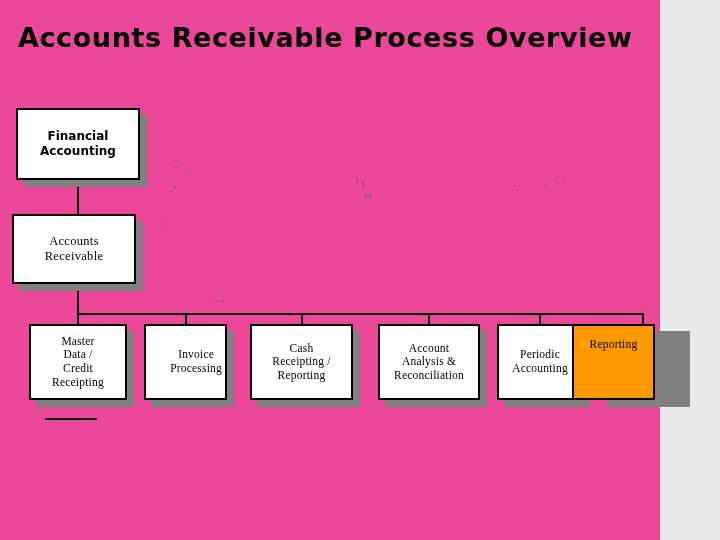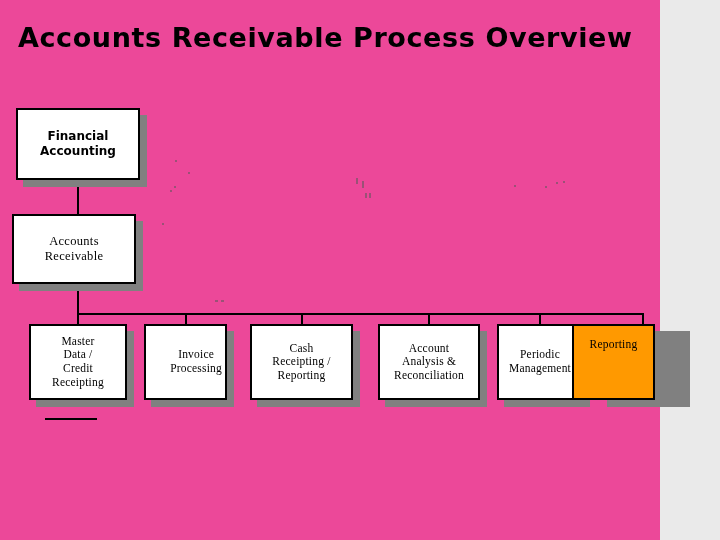--- a/index.html
+++ b/index.html
@@ -158,21 +158,21 @@
   <div class="shadow" style="left:385px; top:331px; width:102px; height:76px;"></div>
   <div class="node serif leaf" style="left:378px; top:324px; width:102px; height:76px;text-align:center;">
     <span class="node-text">Account
 Analysis &amp;
 Reconciliation</span>
   </div>
 
   <div class="shadow" style="left:504px; top:331px; width:86px; height:76px;"></div>
   <div class="node serif leaf" style="left:497px; top:324px; width:86px; height:76px;">
     <span class="node-text">Periodic
-Management</span>
+Accounting</span>
   </div>
 
   <div class="shadow" style="left:607px; top:331px; width:83px; height:76px;"></div>
   <div class="node serif leaf accent" style="left:572px; top:324px; width:83px; height:76px;">
     <span class="node-text">Reporting</span>
   </div>
 
   <div class="artifact-line" style="left:45px; top:418px; width:52px; height:2px;"></div>
 
   <div class="speck" style="left:175px; top:160px; width:2px; height:2px;"></div>

